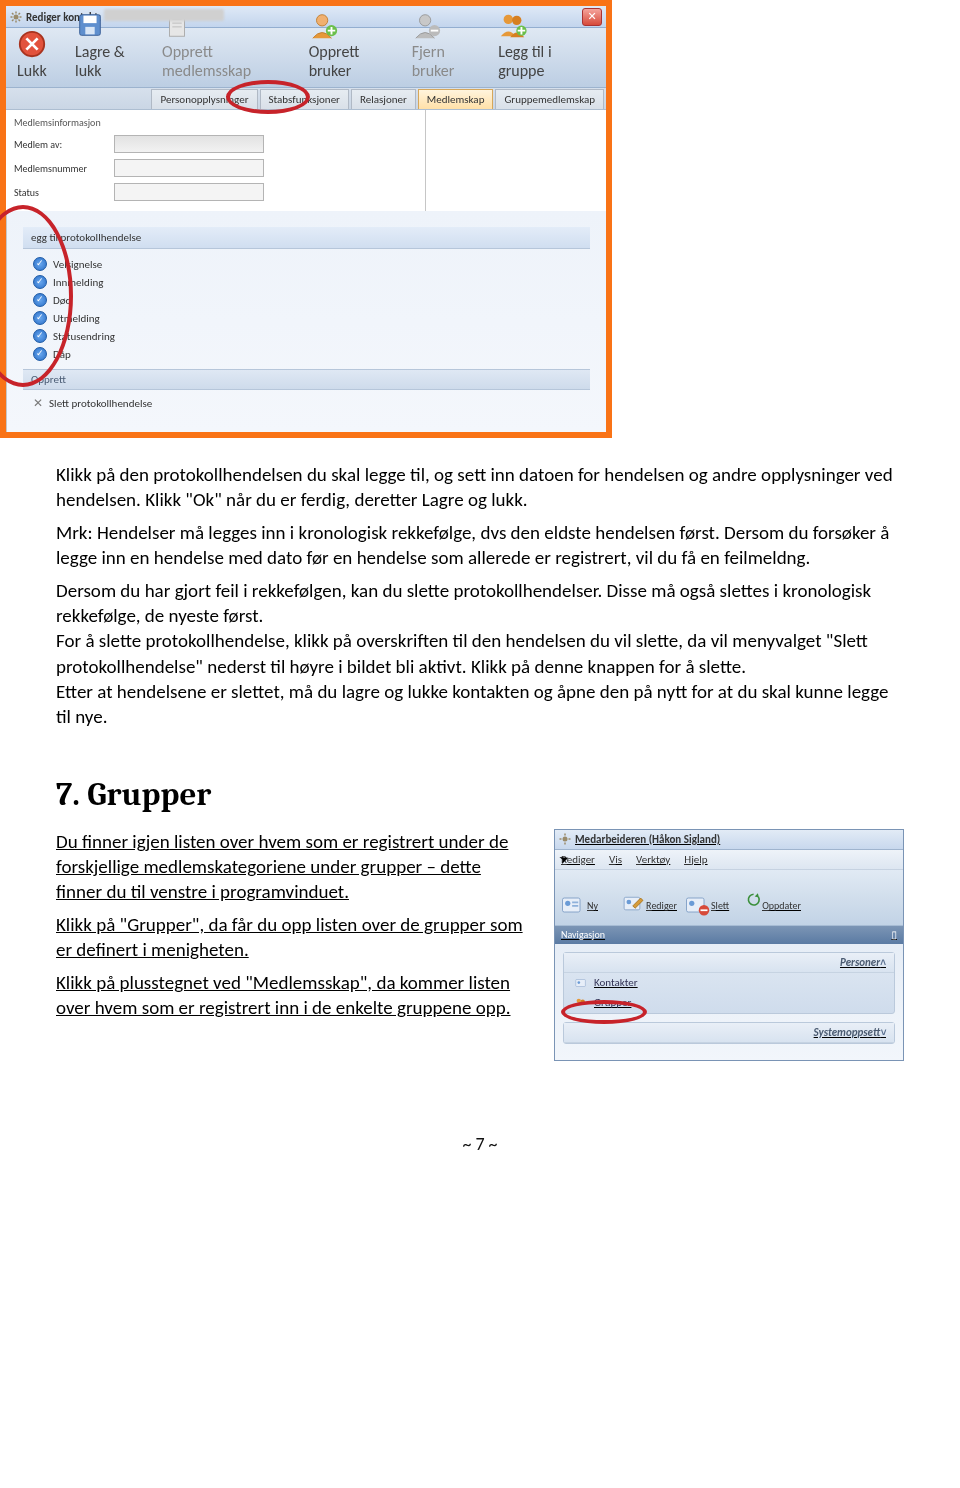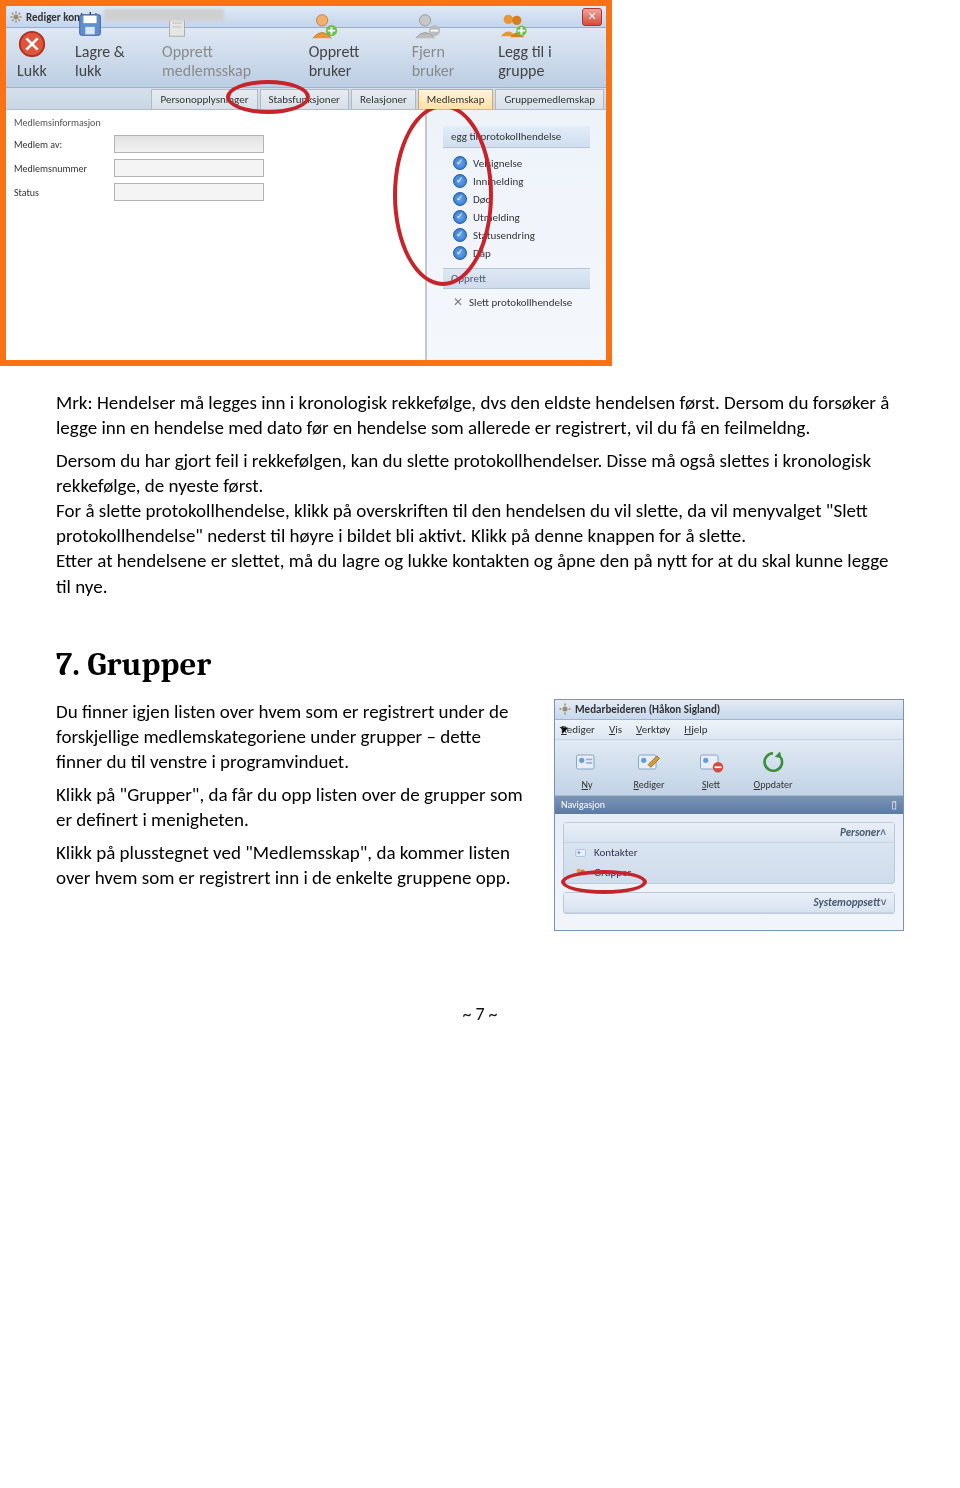--- a/index.html
+++ b/index.html
@@ -94,20 +94,21 @@
   }
   .circle-red {
     position: absolute;
     border: 4px solid #c7232a;
     border-radius: 50%;
     pointer-events: none;
   }
   .bodysplit {
     display: flex; min-height: 250px;
     background: #fff;
+    flex-direction: column;
   }
   .formpane {
     width: 420px;
     border-right: 1px solid #c6c6c6;
     padding: 4px 8px;
     position: relative;
   }
   .fieldset-label {
     font-size: 10px; color: #555;
     margin: 2px 0 6px 0;
@@ -168,21 +169,21 @@
     display: flex; align-items: center; gap: 6px;
     padding: 6px 10px;
     color: #333;
   }
   .x-icon { color: #7a7a7a; font-size: 12px; font-family: sans-serif; }
 
   .body-text p { margin: 0 0 8px 0; line-height: 1.32; }
   .body-text h2 { font-family: Cambria, serif; font-weight: bold; font-size: 33px; margin: 46px 0 16px 0; }
 
   
-  .sec7 { display: flex; gap: 24px; align-items: flex-start; }
+  .sec7 { display: flex; gap: 24px; align-items: flex-start; text-decoration: underline; }
   .sec7 .left { flex: 1; }
   .sec7 .left p { margin-top: 0; }
 
   
   .win2 {
     width: 350px;
     border: 1px solid #7a94b5;
     font-size: 11px;
     background: #ececec;
   }
@@ -204,21 +205,21 @@
   }
   .menu-u { text-decoration: underline; }
   .toolbar2 {
     height: 56px;
     background: linear-gradient(#e1eaf4, #d1deec 50%, #c2d3e6);
     border-bottom: 1px solid #a7bcd4;
     display: flex; align-items: flex-end;
     padding: 4px; gap: 6px;
   }
   .tool2 {
-    display: flex; flex-direction: column; align-items: center;
+    display: flex; flex-direction: row; align-items: center;
     font-size: 10px; width: 56px;
     color: #333;
     cursor: pointer;
   }
   .tool2 .ticon { width: 28px; height: 28px; margin-bottom: 2px; }
   .navbar2 {
     height: 18px;
     background: linear-gradient(#7c95b5, #5a7aa3);
     color: #fff; font-size: 10px;
     display: flex; align-items: center; justify-content: space-between;
@@ -412,20 +413,21 @@
             <span class="x-icon">✕</span>
             <span>Slett protokollhendelse</span>
           </div>
           <div class="circle-red" style="width:100px;height:182px;left:-34px;top:-6px;"></div>
         </div>
       </div>
     </div>
   </div>
 
   <div class="body-text">
+    <p>Klikk på den protokollhendelsen du skal legge til, og sett inn datoen for hendelsen og andre opplysninger ved hendelsen. Klikk "Ok" når du er ferdig, deretter Lagre og lukk.</p>
     <p>Mrk: Hendelser må legges inn i kronologisk rekkefølge, dvs den eldste hendelsen først. Dersom du forsøker å legge inn en hendelse med dato før en hendelse som allerede er registrert, vil du få en feilmeldng.</p>
     <p style="margin-bottom:0">Dersom du har gjort feil i rekkefølgen, kan du slette protokollhendelser. Disse må også slettes i kronologisk rekkefølge, de nyeste først.</p>
     <p style="margin-bottom:0">For å slette protokollhendelse, klikk på overskriften til den hendelsen du vil slette, da vil menyvalget "Slett protokollhendelse" nederst til høyre i bildet bli aktivt. Klikk på denne knappen for å slette.</p>
     <p>Etter at hendelsene er slettet, må du lagre og lukke kontakten og åpne den på nytt for at du skal kunne legge til nye.</p>
 
     <h2>7. Grupper</h2>
 
     <div class="sec7">
       <div class="left">
         <p>Du finner igjen listen over hvem som er registrert under de forskjellige medlemskategoriene under grupper – dette finner du til venstre i programvinduet.</p>

